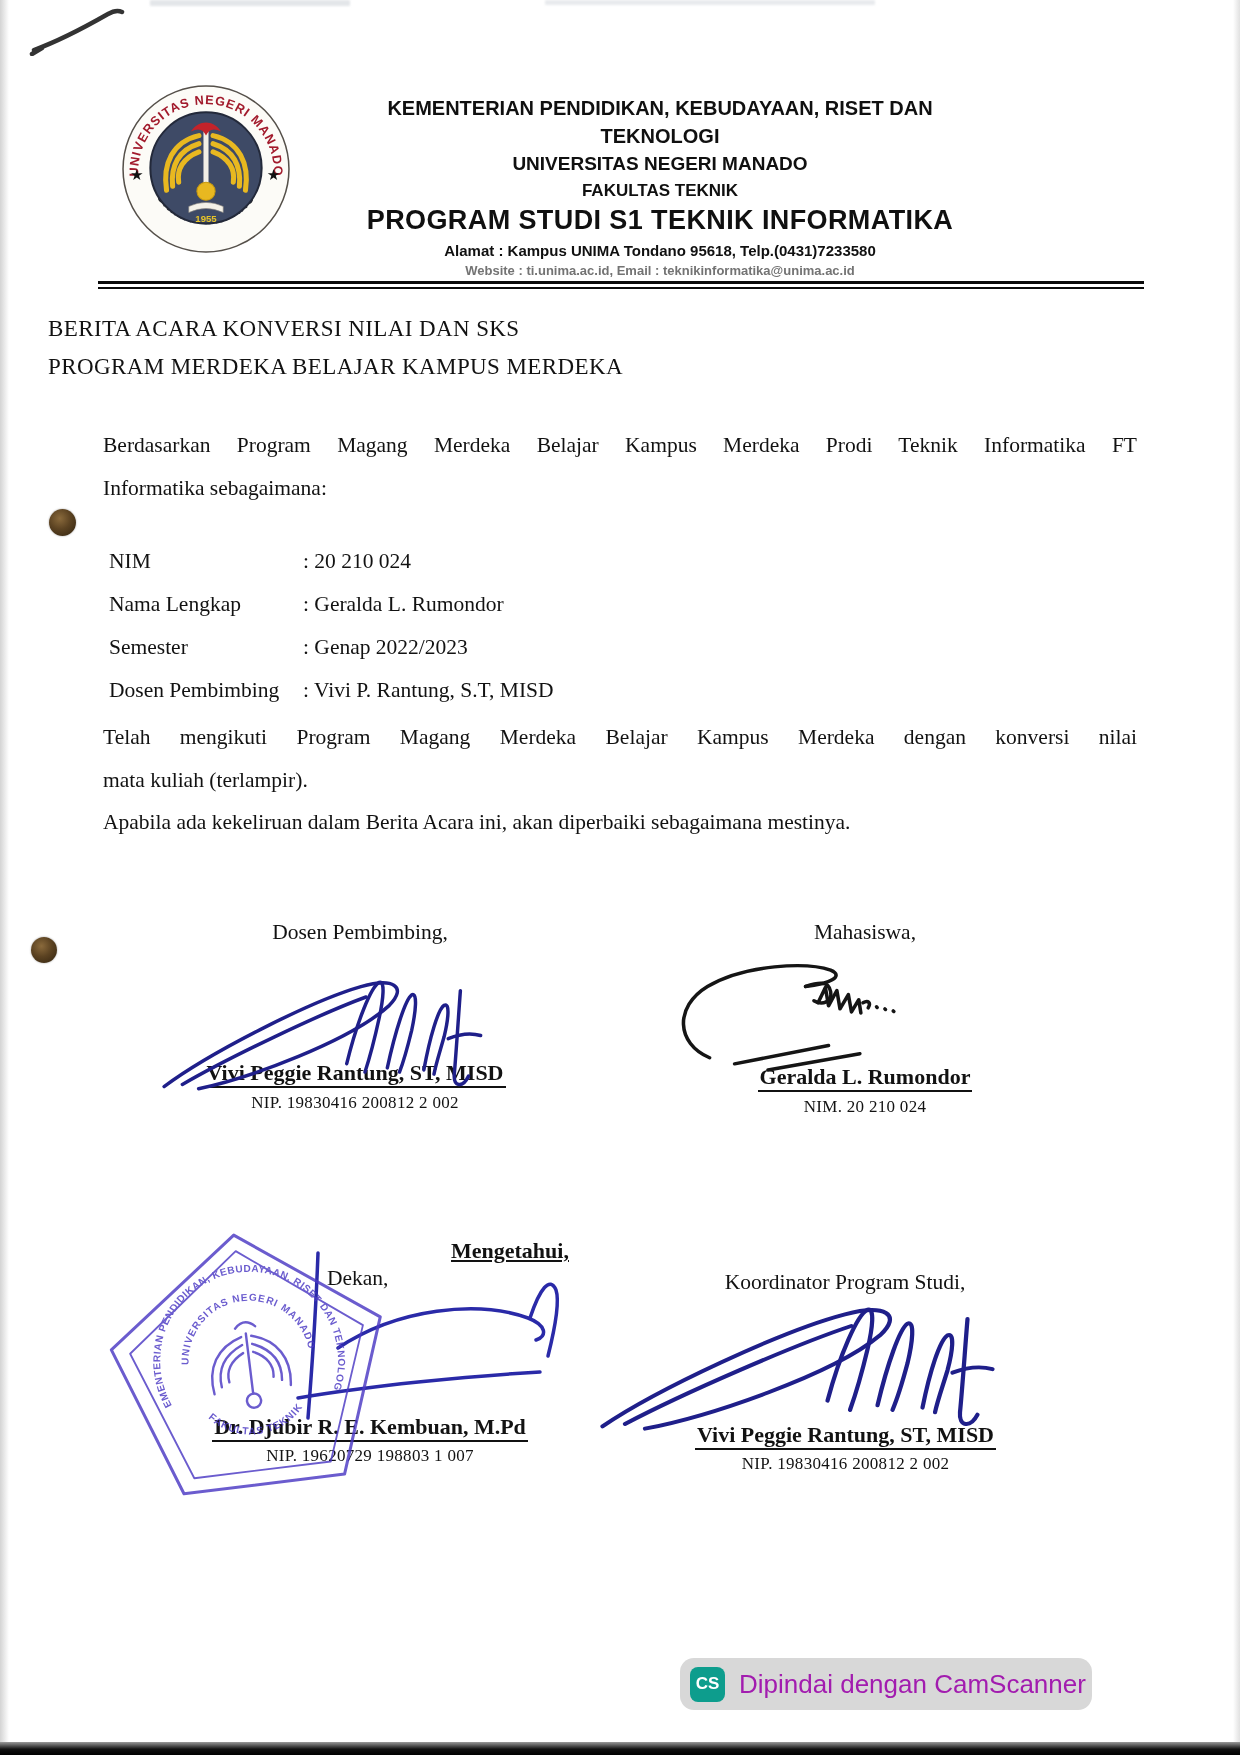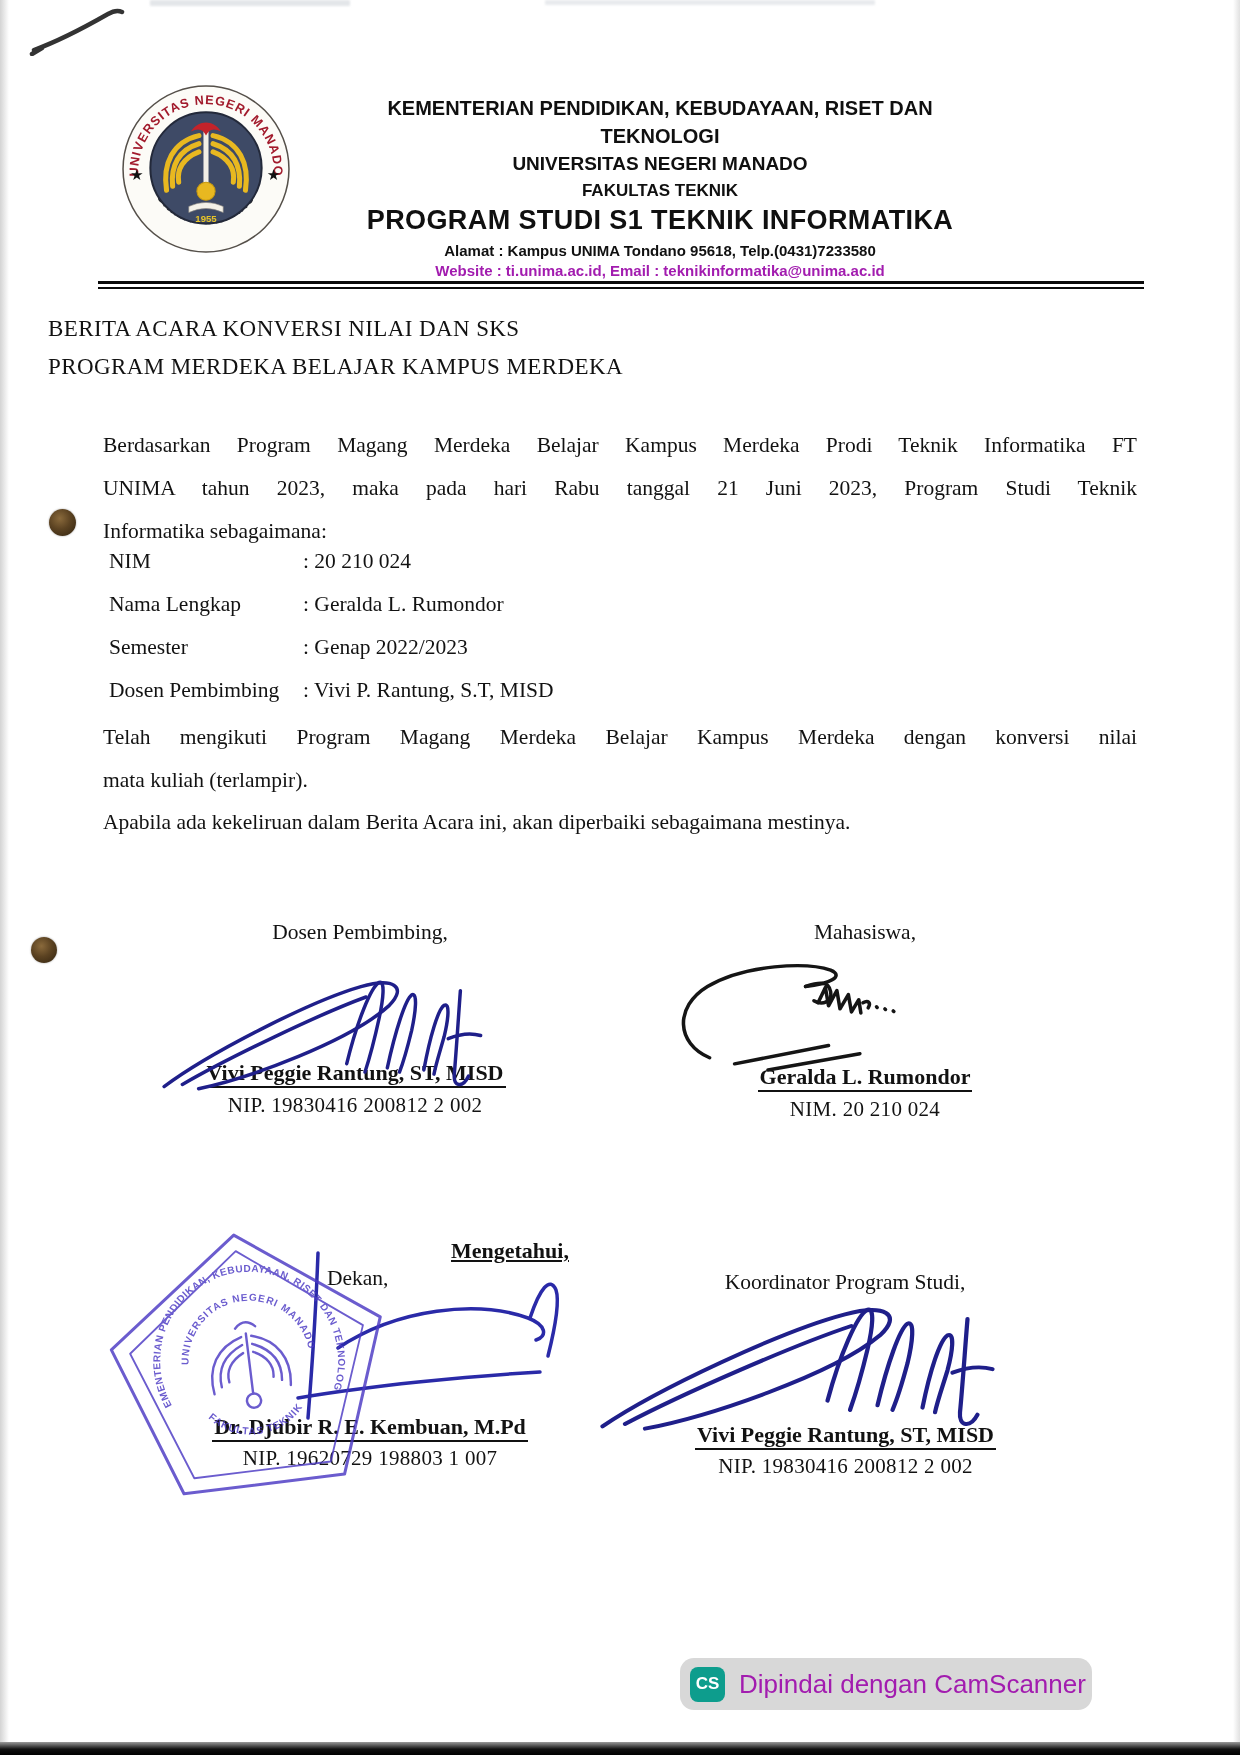--- a/index.html
+++ b/index.html
@@ -8,40 +8,40 @@
   .abs{position:absolute;}
 
   
   .head-text{left:330px;top:94px;width:660px;text-align:center;
              font-family:"Liberation Sans",sans-serif;font-weight:bold;color:#101010;}
   .h-min{font-size:20px;line-height:28px;}
   .h-uni{font-size:19px;line-height:28px;}
   .h-fak{font-size:17px;line-height:26px;}
   .h-prog{font-size:27px;line-height:33px;letter-spacing:.4px;}
   .h-addr{font-size:15px;line-height:21px;margin-top:3px;}
-  .h-web{font-size:15px;line-height:20px;color:#a21caf;}
+  .h-web{font-size:13px;line-height:20px;color:#737373;}
   .rule{left:98px;top:281px;width:1046px;height:3px;border-top:3px solid #0a0a0a;border-bottom:2px solid #0a0a0a;}
 
   
   .title{left:48px;width:1030px;text-align:left;font-weight:normal;font-size:23px;letter-spacing:.4px;}
   .t1{top:316px;} .t2{top:354px;}
   .para{left:103px;width:1034px;font-size:21.5px;line-height:43px;}
   .jline{text-align:justify;text-align-last:justify;}
   .para1{top:424px;} .para2{top:716px;}
   .closing{left:103px;top:810px;width:1120px;font-size:21.5px;}
   .frow{left:103px;width:1034px;height:36px;font-size:21.5px;}
   .frow .flabel{position:absolute;left:6px;}
   .frow .fvalue{position:absolute;left:200px;}
   .f0{top:549px;} .f1{top:592px;} .f2{top:635px;} .f3{top:678px;}
 
   
   .role{font-size:21.5px;text-align:center;z-index:2;}
   .sig-name{font-weight:bold;font-size:22px;text-align:center;z-index:2;}
   .sig-name span{border-bottom:2.5px solid #111;padding:0 2px 1px;}
-  .sig-id{font-size:21px;text-align:center;letter-spacing:.3px;z-index:2;}
+  .sig-id{font-size:17px;text-align:center;letter-spacing:.3px;z-index:2;}
   .role-sup{left:170px;top:920px;width:380px;}
   .role-stu{left:700px;top:920px;width:330px;}
   .name-sup{left:140px;top:1060px;width:430px;}
   .id-sup{left:140px;top:1093px;width:430px;}
   .name-stu{left:655px;top:1064px;width:420px;}
   .id-stu{left:655px;top:1097px;width:420px;}
   .ack{left:330px;top:1238px;width:360px;text-align:center;font-weight:bold;font-size:22px;text-decoration:underline;}
   .role-dean{left:327px;top:1266px;text-align:left;}
   .role-coord{left:680px;top:1270px;width:330px;}
   .name-dean{left:145px;top:1414px;width:450px;}
@@ -159,21 +159,20 @@
     <div class="h-addr">Alamat : Kampus UNIMA Tondano 95618, Telp.(0431)7233580</div>
     <div class="h-web">Website : ti.unima.ac.id, Email : teknikinformatika@unima.ac.id</div>
   </div>
   <div class="abs rule"></div>
 
   <div class="abs title t1">BERITA ACARA KONVERSI NILAI DAN SKS</div>
   <div class="abs title t2">PROGRAM MERDEKA BELAJAR KAMPUS MERDEKA</div>
 
   <div class="abs para para1">
     <div class="jline">Berdasarkan Program Magang Merdeka Belajar Kampus Merdeka Prodi Teknik Informatika FT</div>
-    <div class="jline">UNIMA tahun 2023, maka pada hari Rabu tanggal 21 Juni 2023, Program Studi Teknik</div>
     <div>Informatika sebagaimana:</div>
   </div>
 
   <div class="abs frow f0">
     <span class="flabel">NIM</span>
     <span class="fvalue">: 20 210 024</span>
   </div>
   <div class="abs frow f1">
     <span class="flabel">Nama Lengkap</span>
     <span class="fvalue">: Geralda L. Rumondor</span>

